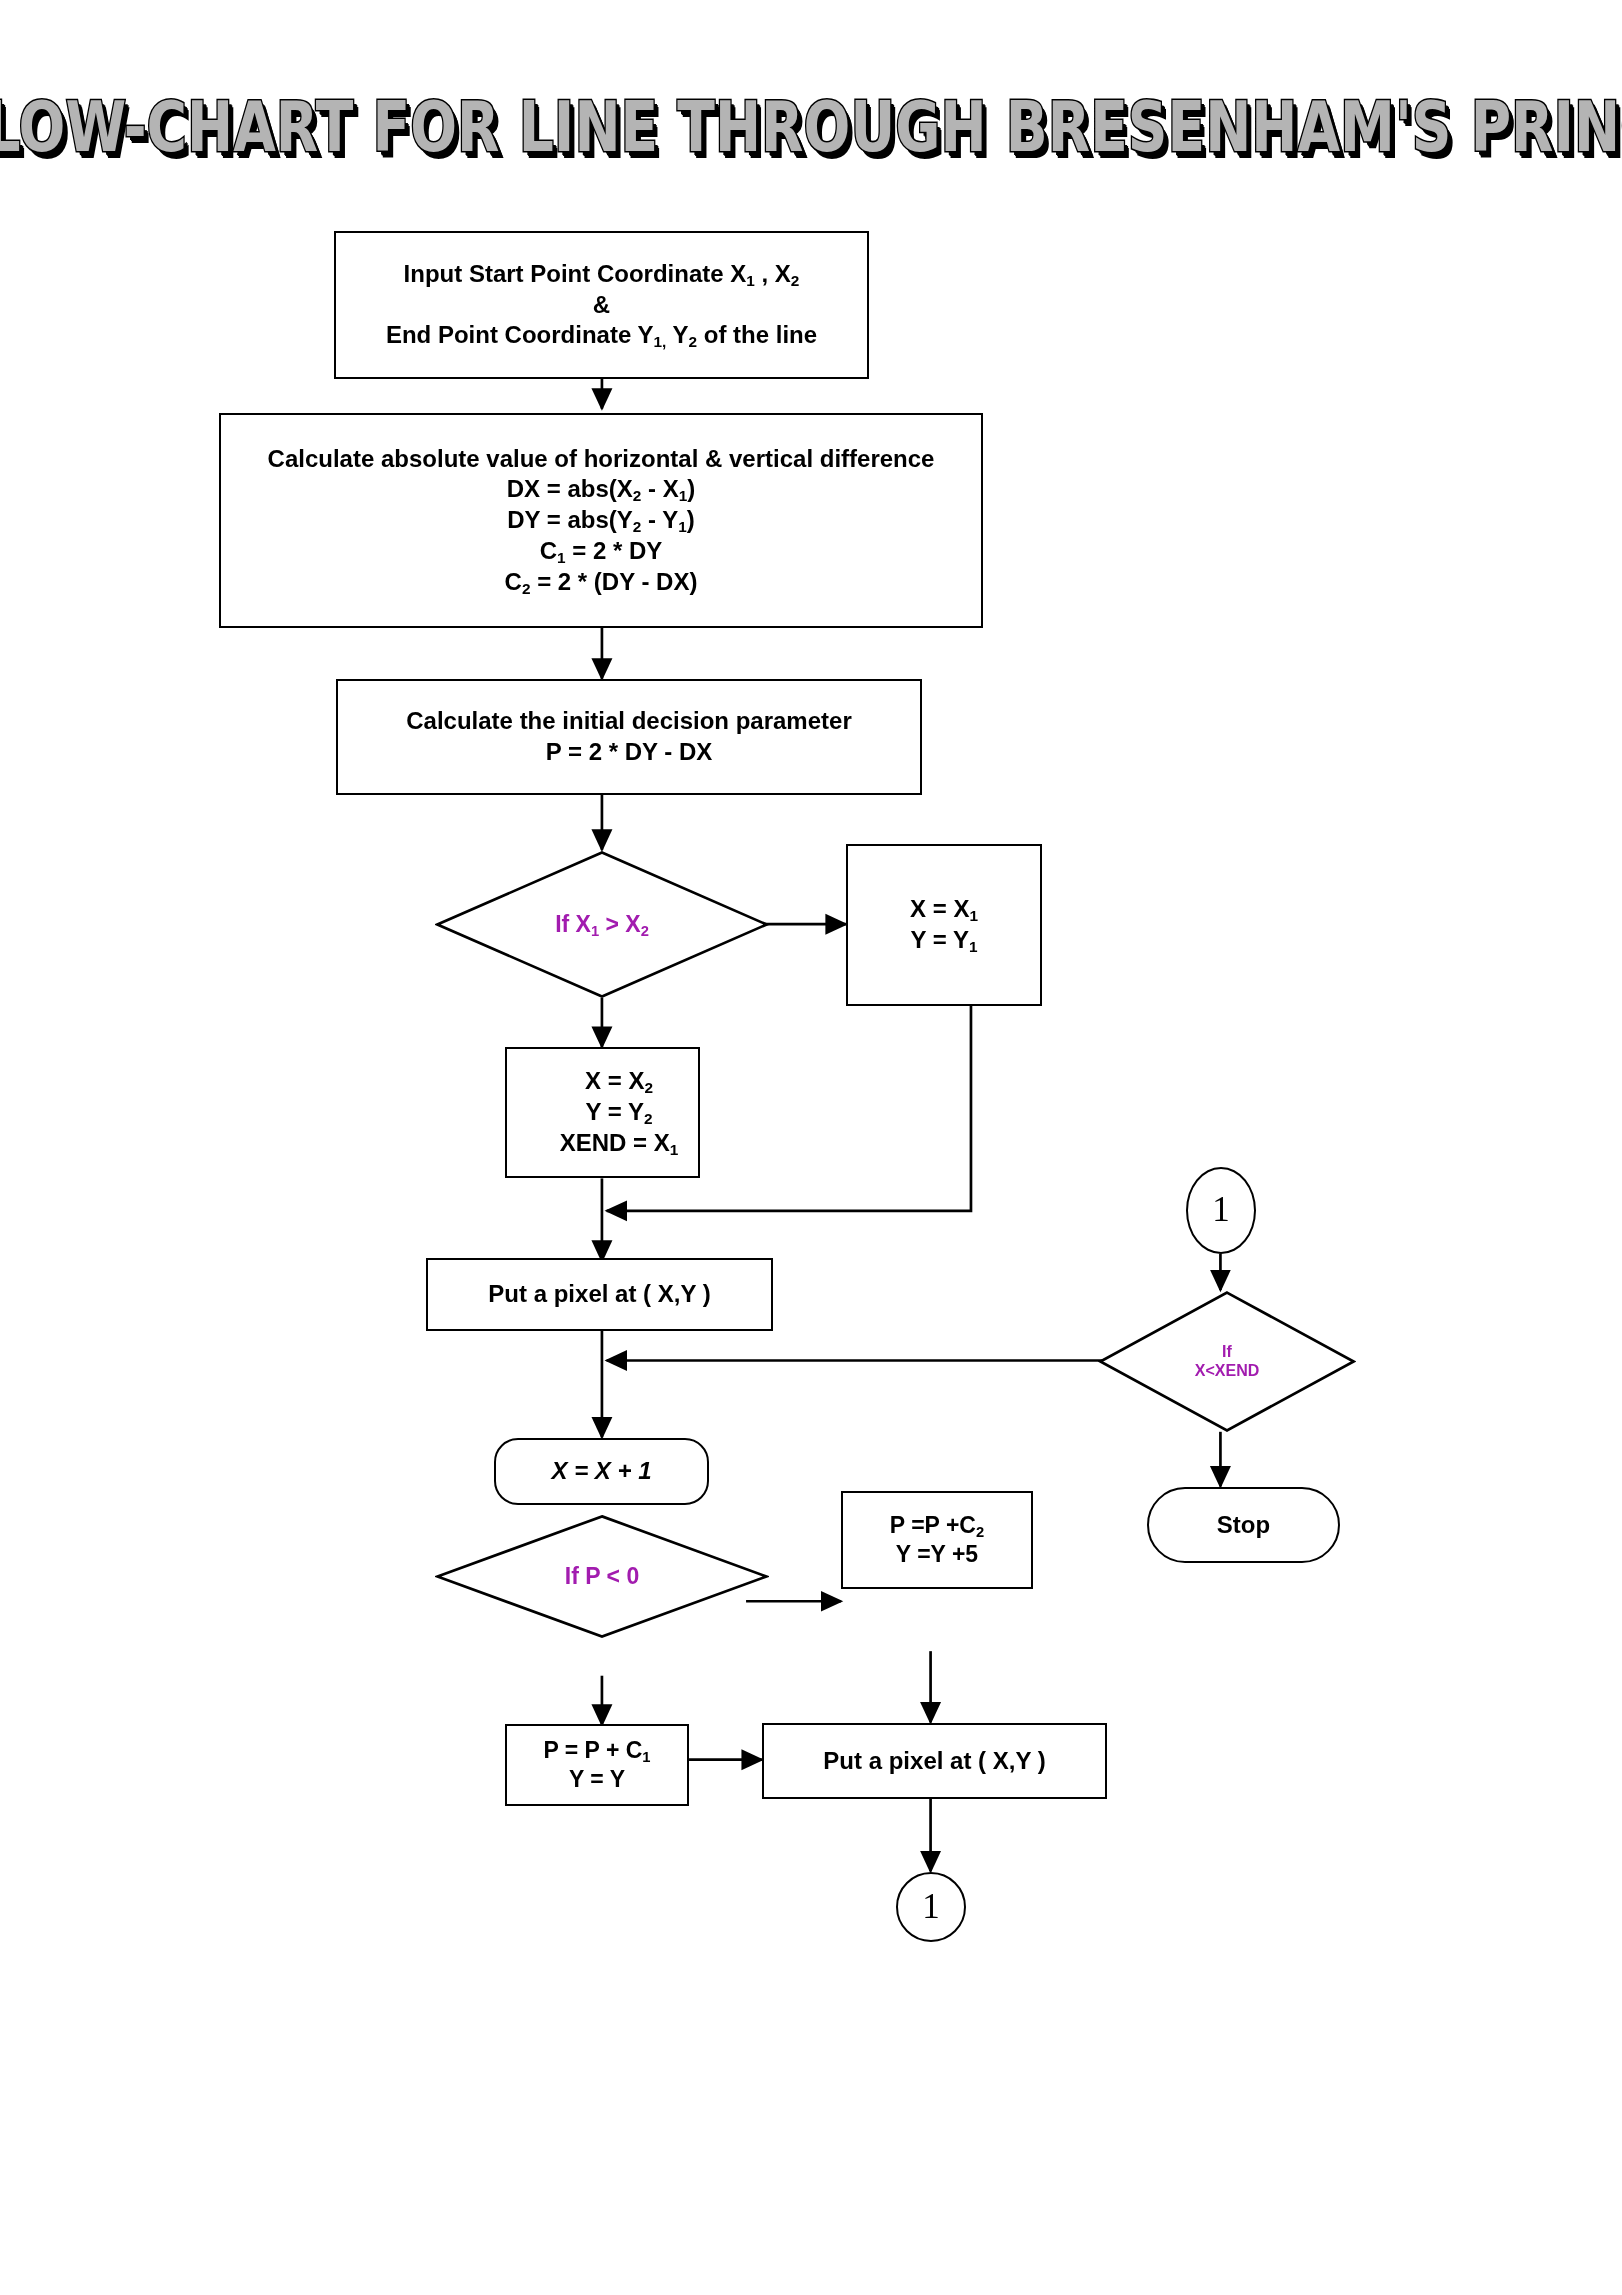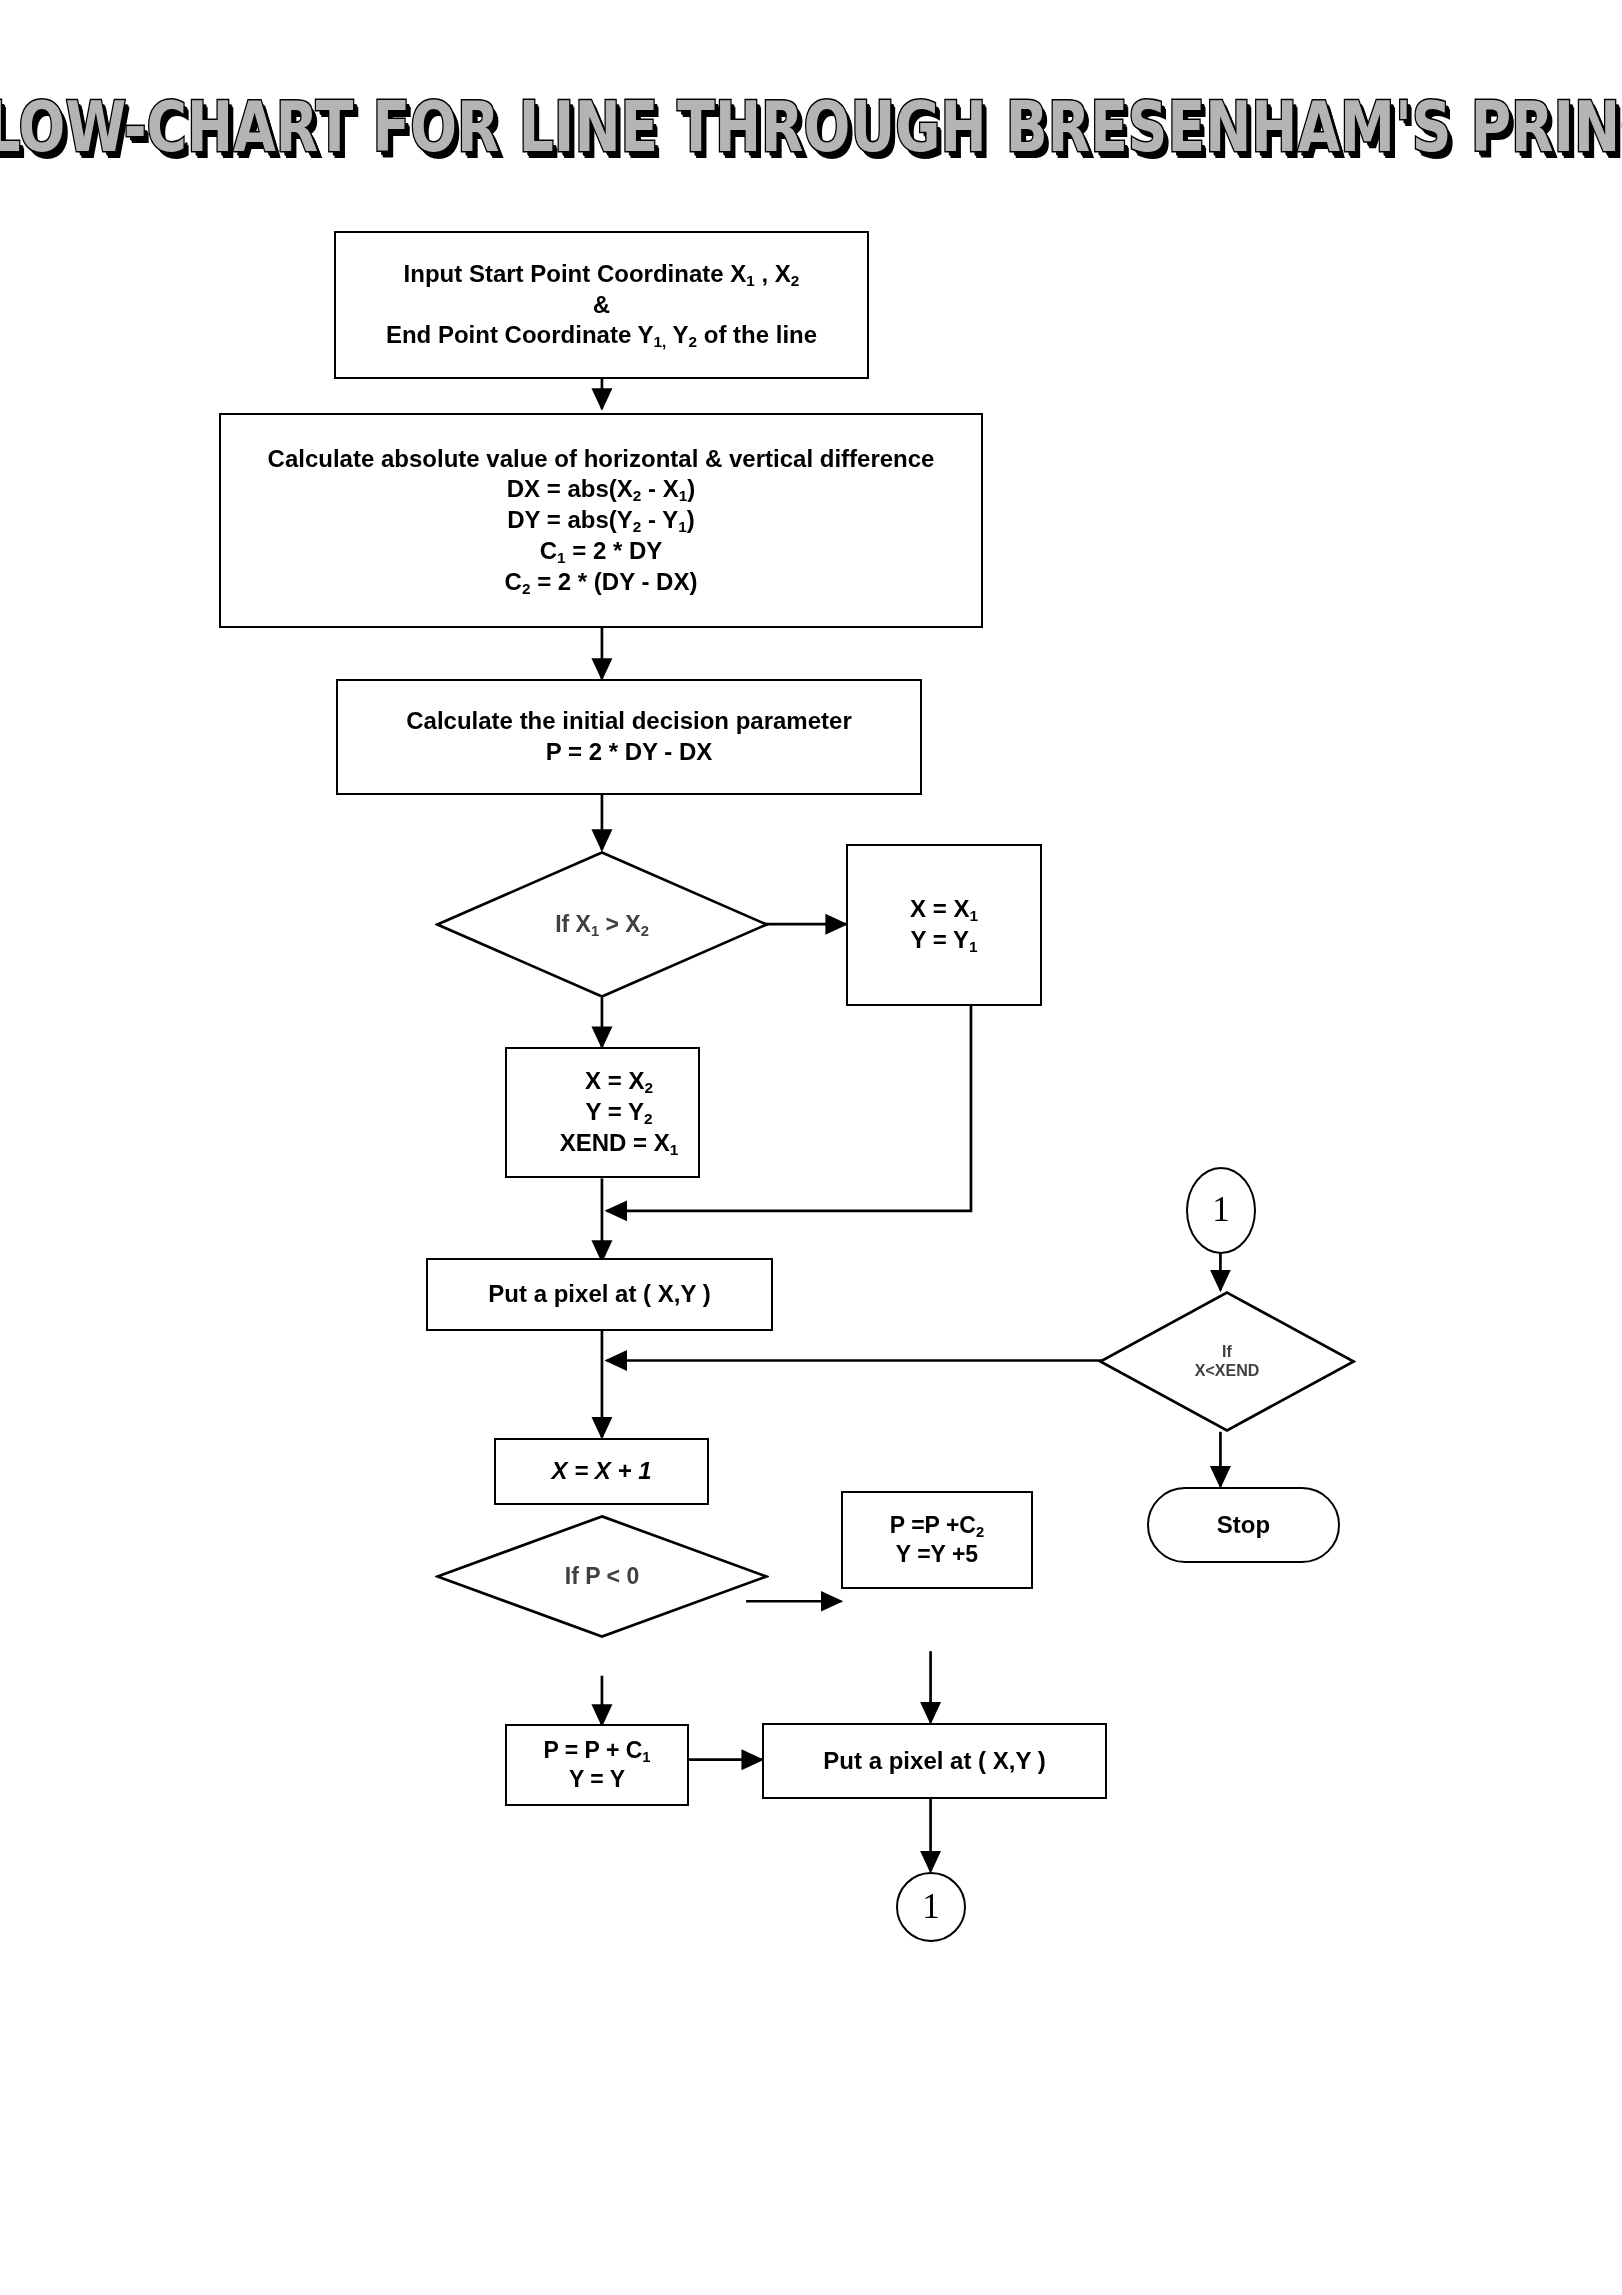--- a/index.html
+++ b/index.html
@@ -93,25 +93,25 @@
   .diamond-label {
     position: absolute;
     left: 0; top: 0;
     width: 100%;
     height: 100%;
     display: flex;
     align-items: center;
     justify-content: center;
     text-align: center;
     font-weight: bold;
-    color: #404040;
+    color: #a21caf;
     line-height: 1.18;
     pointer-events: none;
   }
-  .ital { font-style: italic; }
+  .ital { font-style: italic; border-radius: 24px; }
   sub {
     font-size: 0.64em;
     line-height: 0;
     vertical-align: -0.28em;
     font-weight: bold;
   }
 
   
   .fs-big   { font-size: 24px; }
   .fs-mid   { font-size: 23px; }

